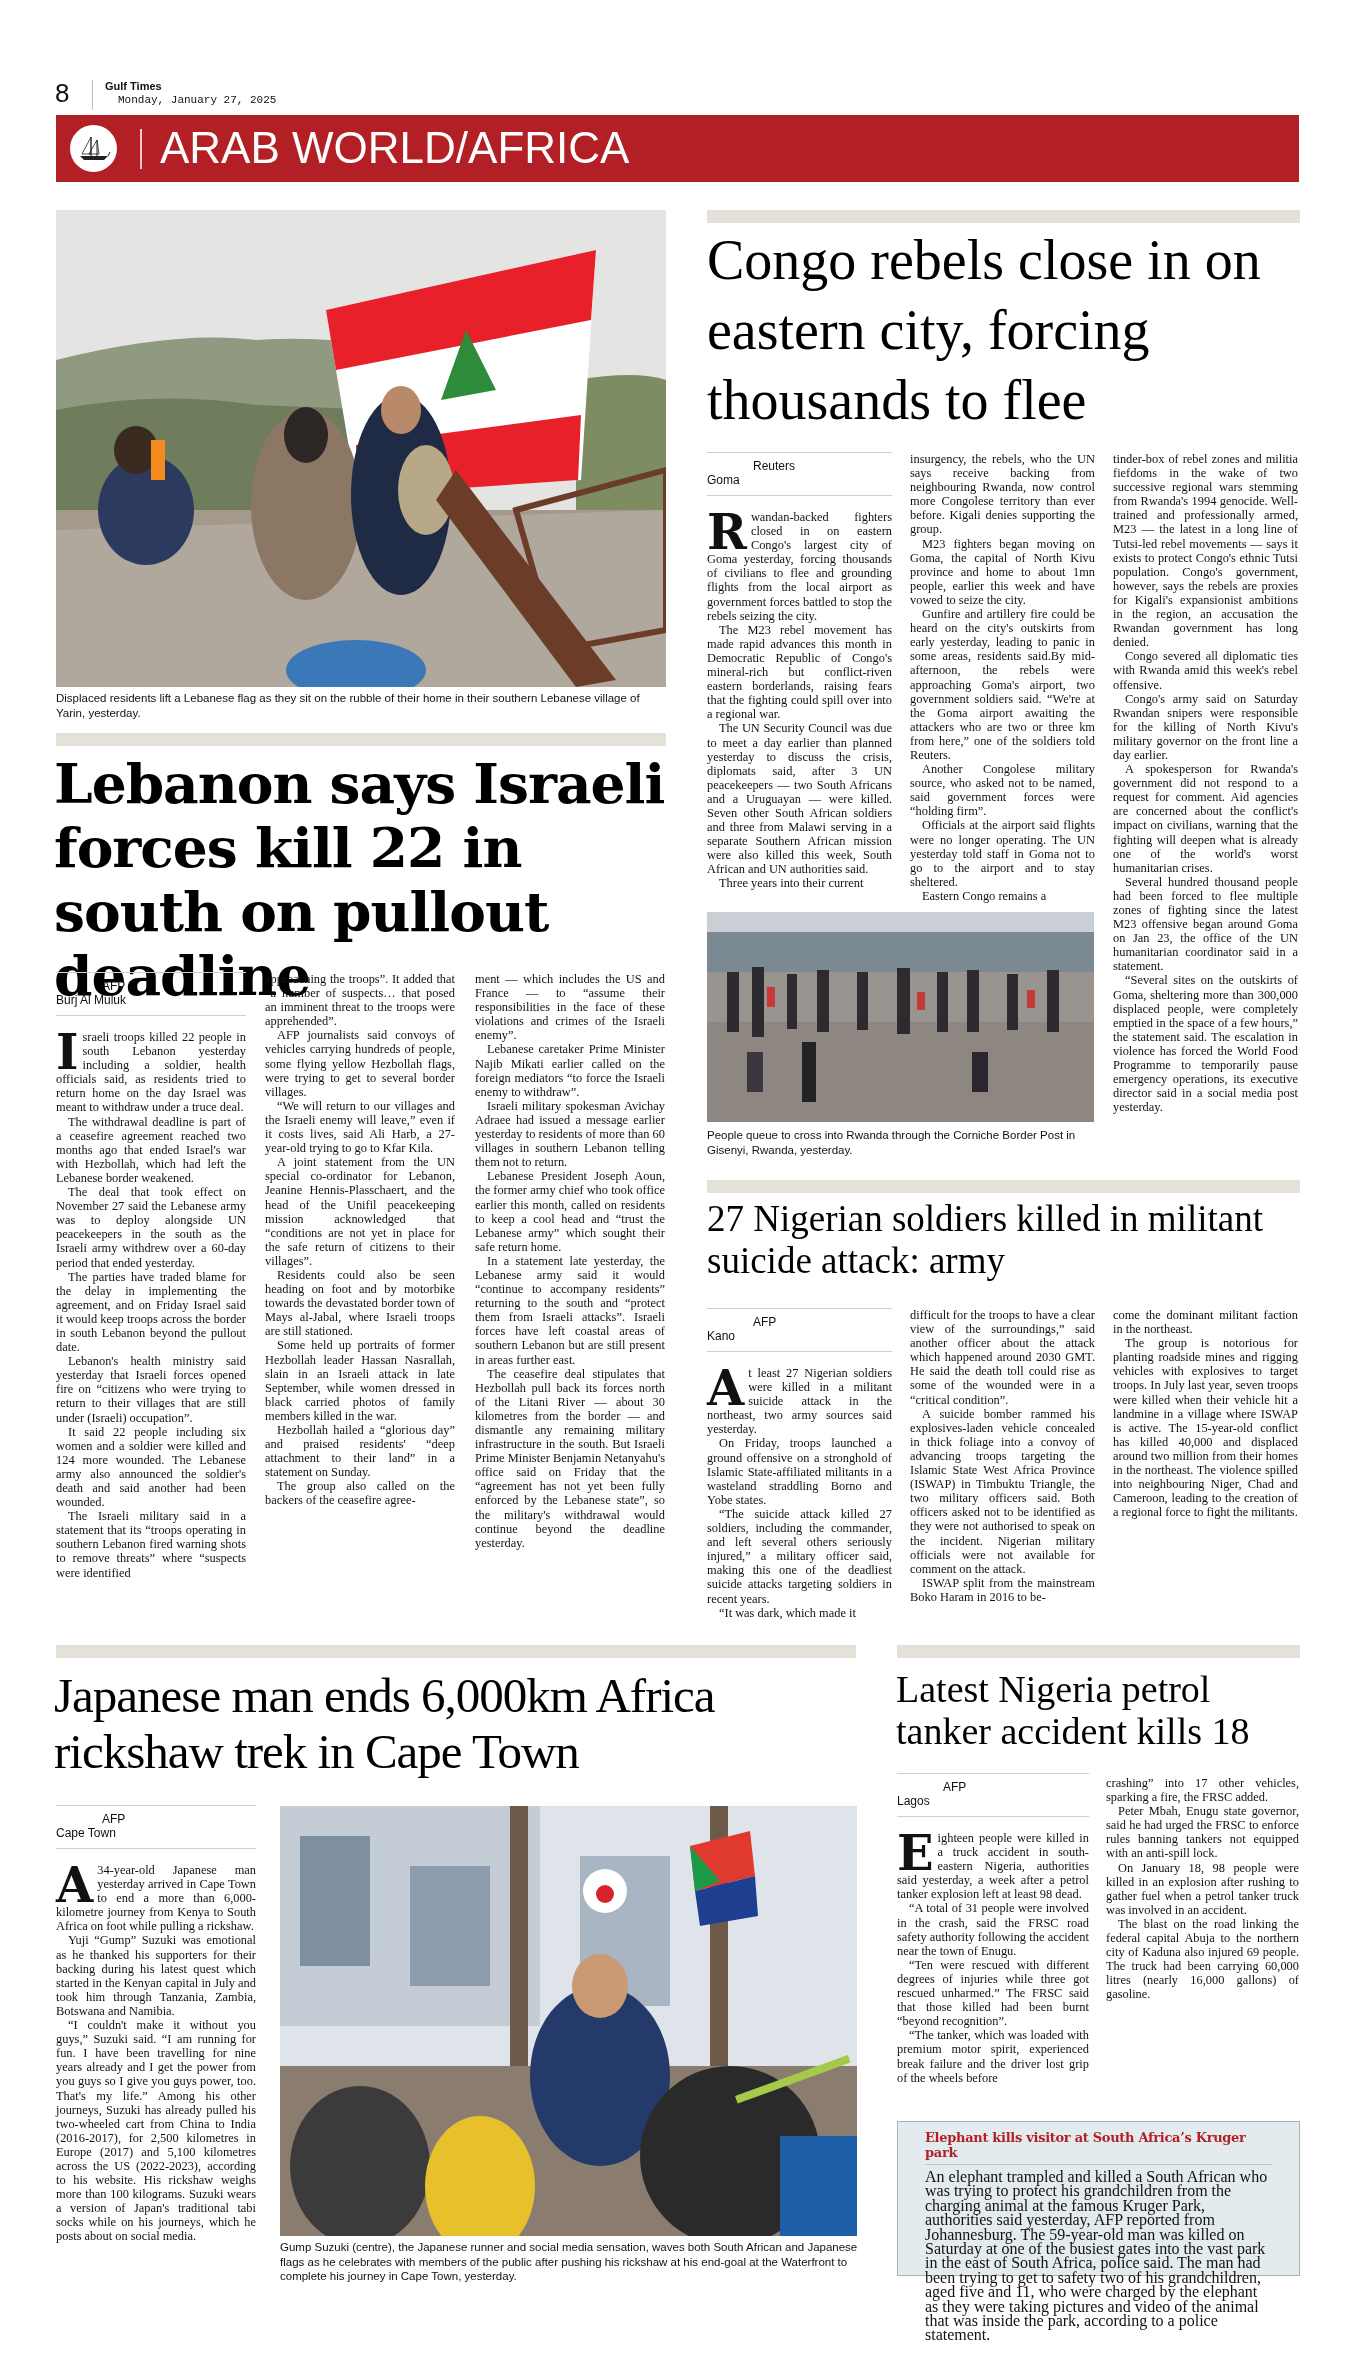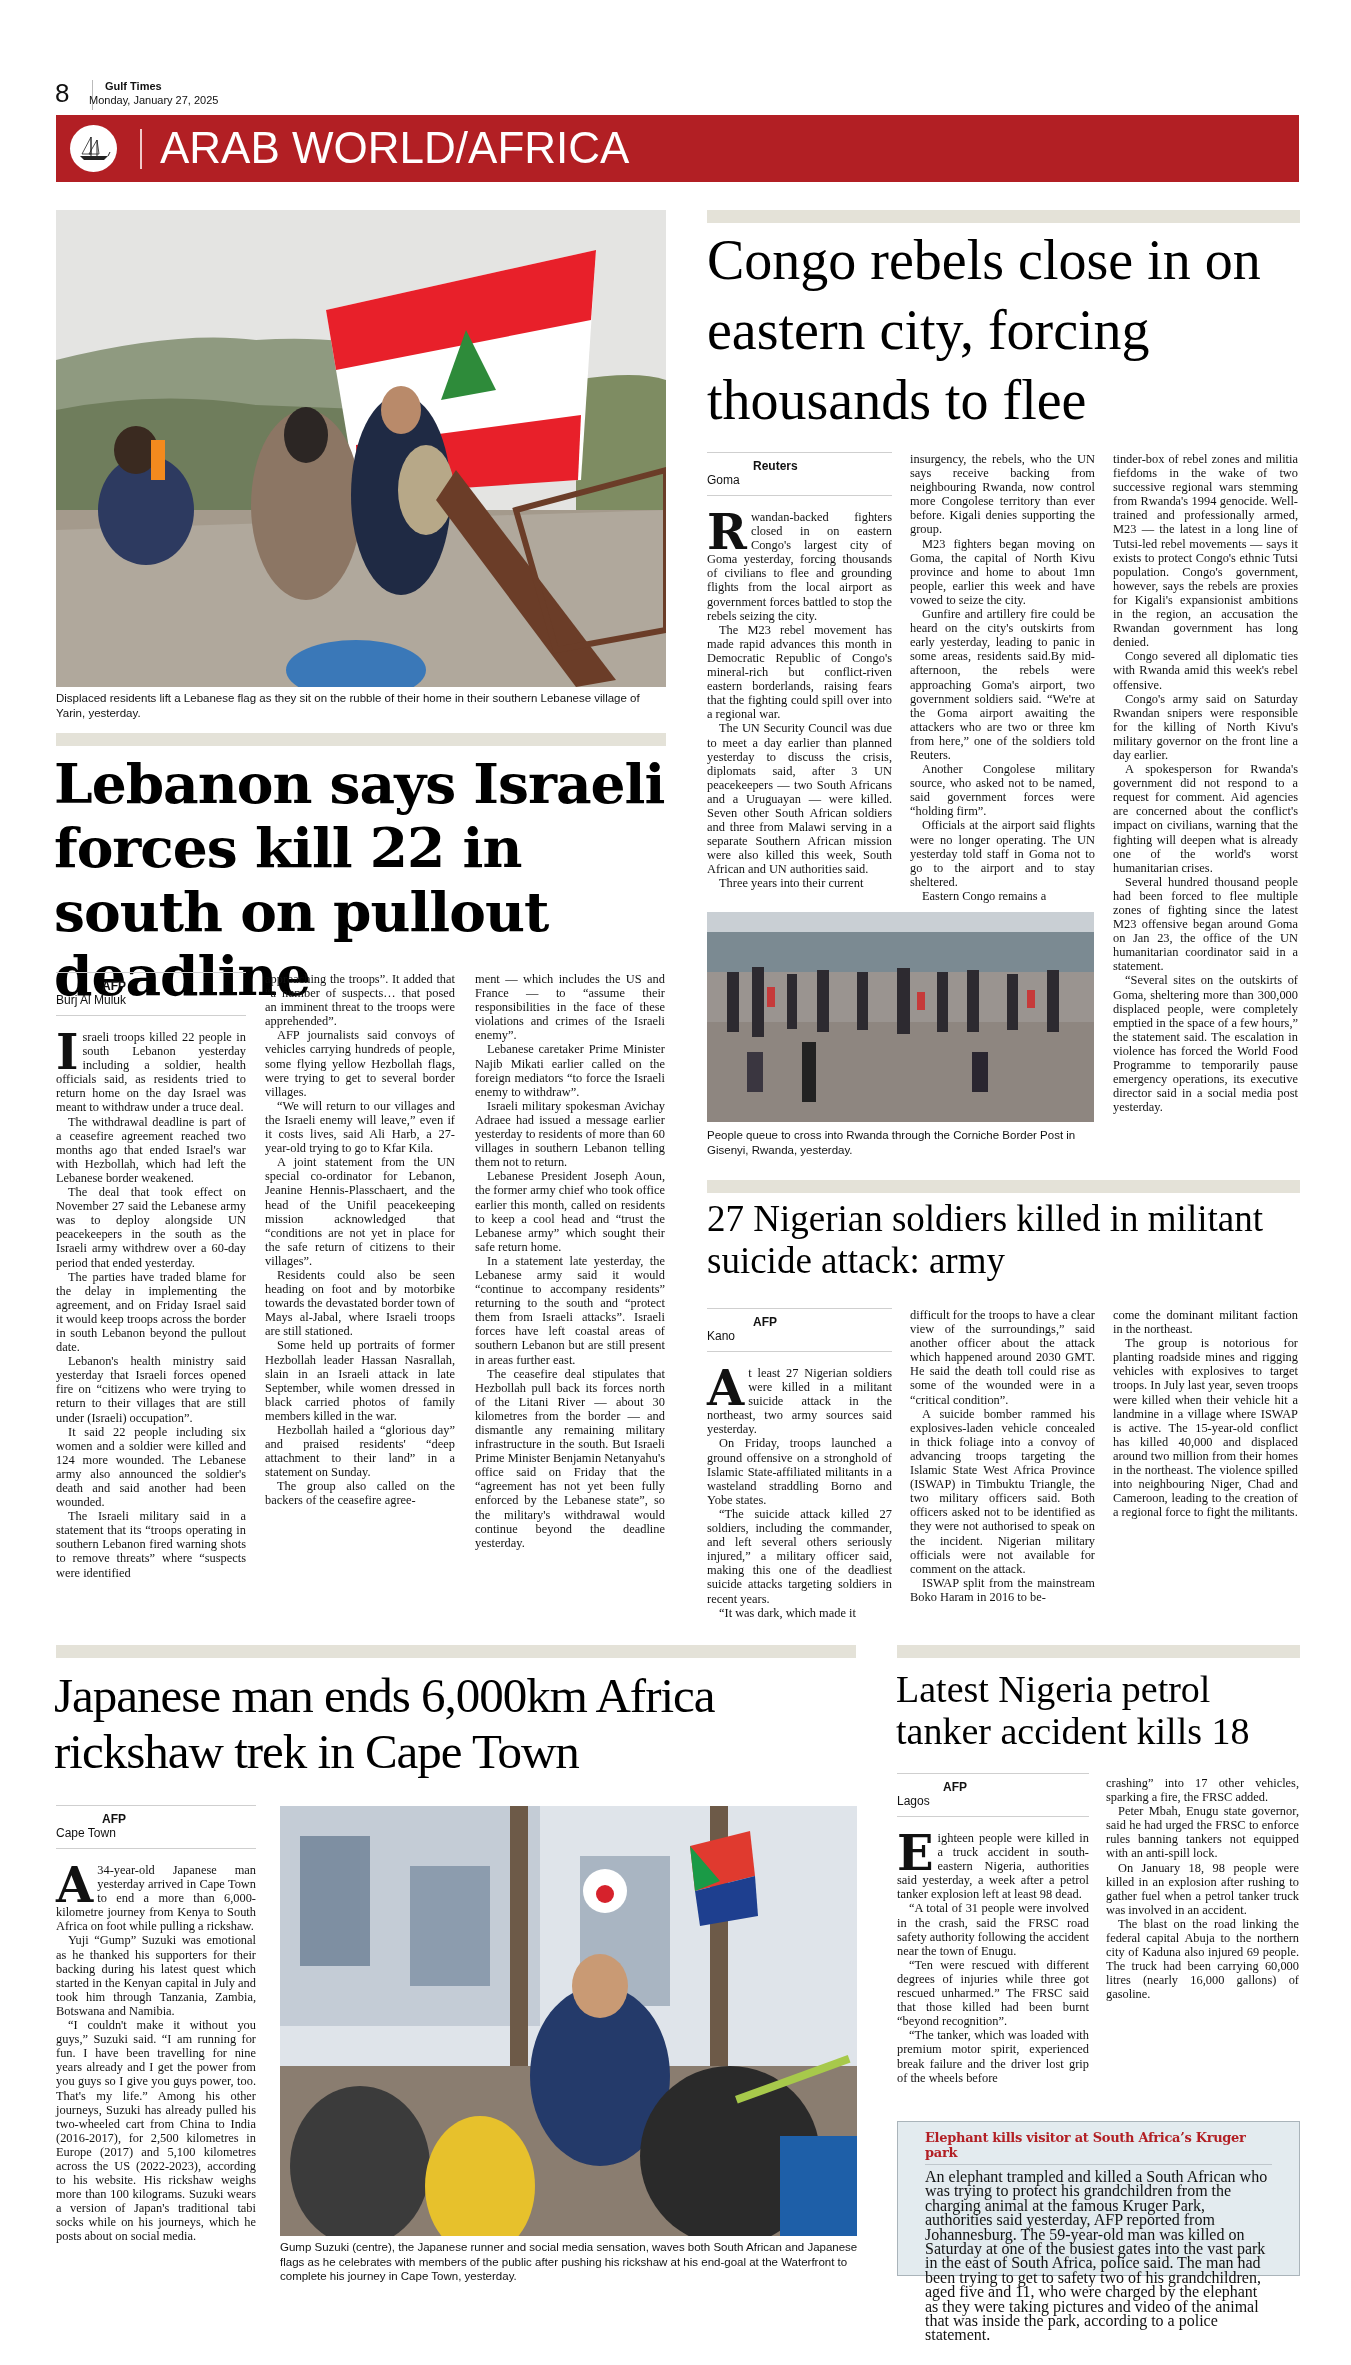--- a/index.html
+++ b/index.html
@@ -3,39 +3,39 @@
 <meta charset="utf-8">
 <style>
   * { box-sizing: border-box; margin: 0; padding: 0; }
   body { width: 1351px; height: 2365px; background: #ffffff; position: relative; overflow: hidden; font-family: "DejaVu Serif", serif; color: #111; }
   .abs { position: absolute; }
 
   
   .page-num { left: 55px; top: 78px; font-size: 26px; font-family: "Liberation Sans", sans-serif; }
   .head-divider { left: 92px; top: 80px; width: 1px; height: 30px; background: #bbb; }
   .pub-name { left: 105px; top: 80px; font-size: 11px; font-weight: bold; font-family: "Liberation Sans", sans-serif; }
-  .pub-date { left: 89px; top: 94px; font-size: 11px; font-family: Liberation Sans, sans-serif; }
+  .pub-date { left: 118px; top: 94px; font-size: 11px; font-family: Liberation Mono, monospace; }
   .masthead { left: 56px; top: 115px; width: 1243px; height: 67px; background: #b21f24; }
   .logo-circle { position: absolute; left: 14px; top: 10px; width: 47px; height: 47px; border-radius: 50%; background: #fff; display: flex; align-items: center; justify-content: center; }
   .mast-bar { position: absolute; left: 84px; top: 14px; width: 2px; height: 40px; background: #f1c9ca; }
   .section-title { position: absolute; left: 104px; top: 8px; font-family: "Liberation Sans", sans-serif; font-size: 44px; color: #fff; letter-spacing: 0px; font-weight: normal; }
 
   .graybar { background: #e4e2d8; height: 13px; }
 
   
   .photo { overflow: hidden; }
   .caption { font-family: "Liberation Sans", sans-serif; font-size: 11.5px; line-height: 14.5px; color: #111; }
 
   
   .hl-bold { font-family: "DejaVu Serif", serif; font-weight: bold; color: #000; letter-spacing: -1px; }
   .hl-light { font-family: "Liberation Serif", serif; color: #000; }
 
   
   .byline { border-top: 1px solid #cfcfcf; border-bottom: 1px solid #cfcfcf; padding: 6px 0 8px; }
-  .byline .agency { font-family: "Liberation Sans", sans-serif; font-weight: bold; font-size: 12px; padding-left: 46px; }
+  .byline .agency { font-family: "Liberation Sans", sans-serif; font-weight: normal; font-size: 12px; padding-left: 46px; }
   .byline .place { font-family: "Liberation Sans", sans-serif; font-size: 12px; }
 
   .col { font-family: "Liberation Serif", serif; font-size: 12.4px; line-height: 14.1px; text-align: justify; hyphens: auto; }
   .col p { text-indent: 12px; }
   .col p.first { text-indent: 0; }
   .dropcap { float: left; font-family: "DejaVu Serif", serif; font-size: 48px; line-height: 40px; padding-right: 4px; margin-top: 2px; font-weight: bold; }
 
   .elephant-box { background: #e3ebef; border: 1px solid #aab4ba; padding: 8px 27px; }
   .eb-title { font-family: "DejaVu Serif", serif; font-weight: bold; font-size: 13px; color: #b21f24; border-bottom: 1px solid #bfc7cc; padding-bottom: 4px; margin-bottom: 5px; letter-spacing: -0.3px; }
   .eb-text { font-family: Liberation Serif, serif; font-size: 16px; line-height: 14.4px; color: #111; }

